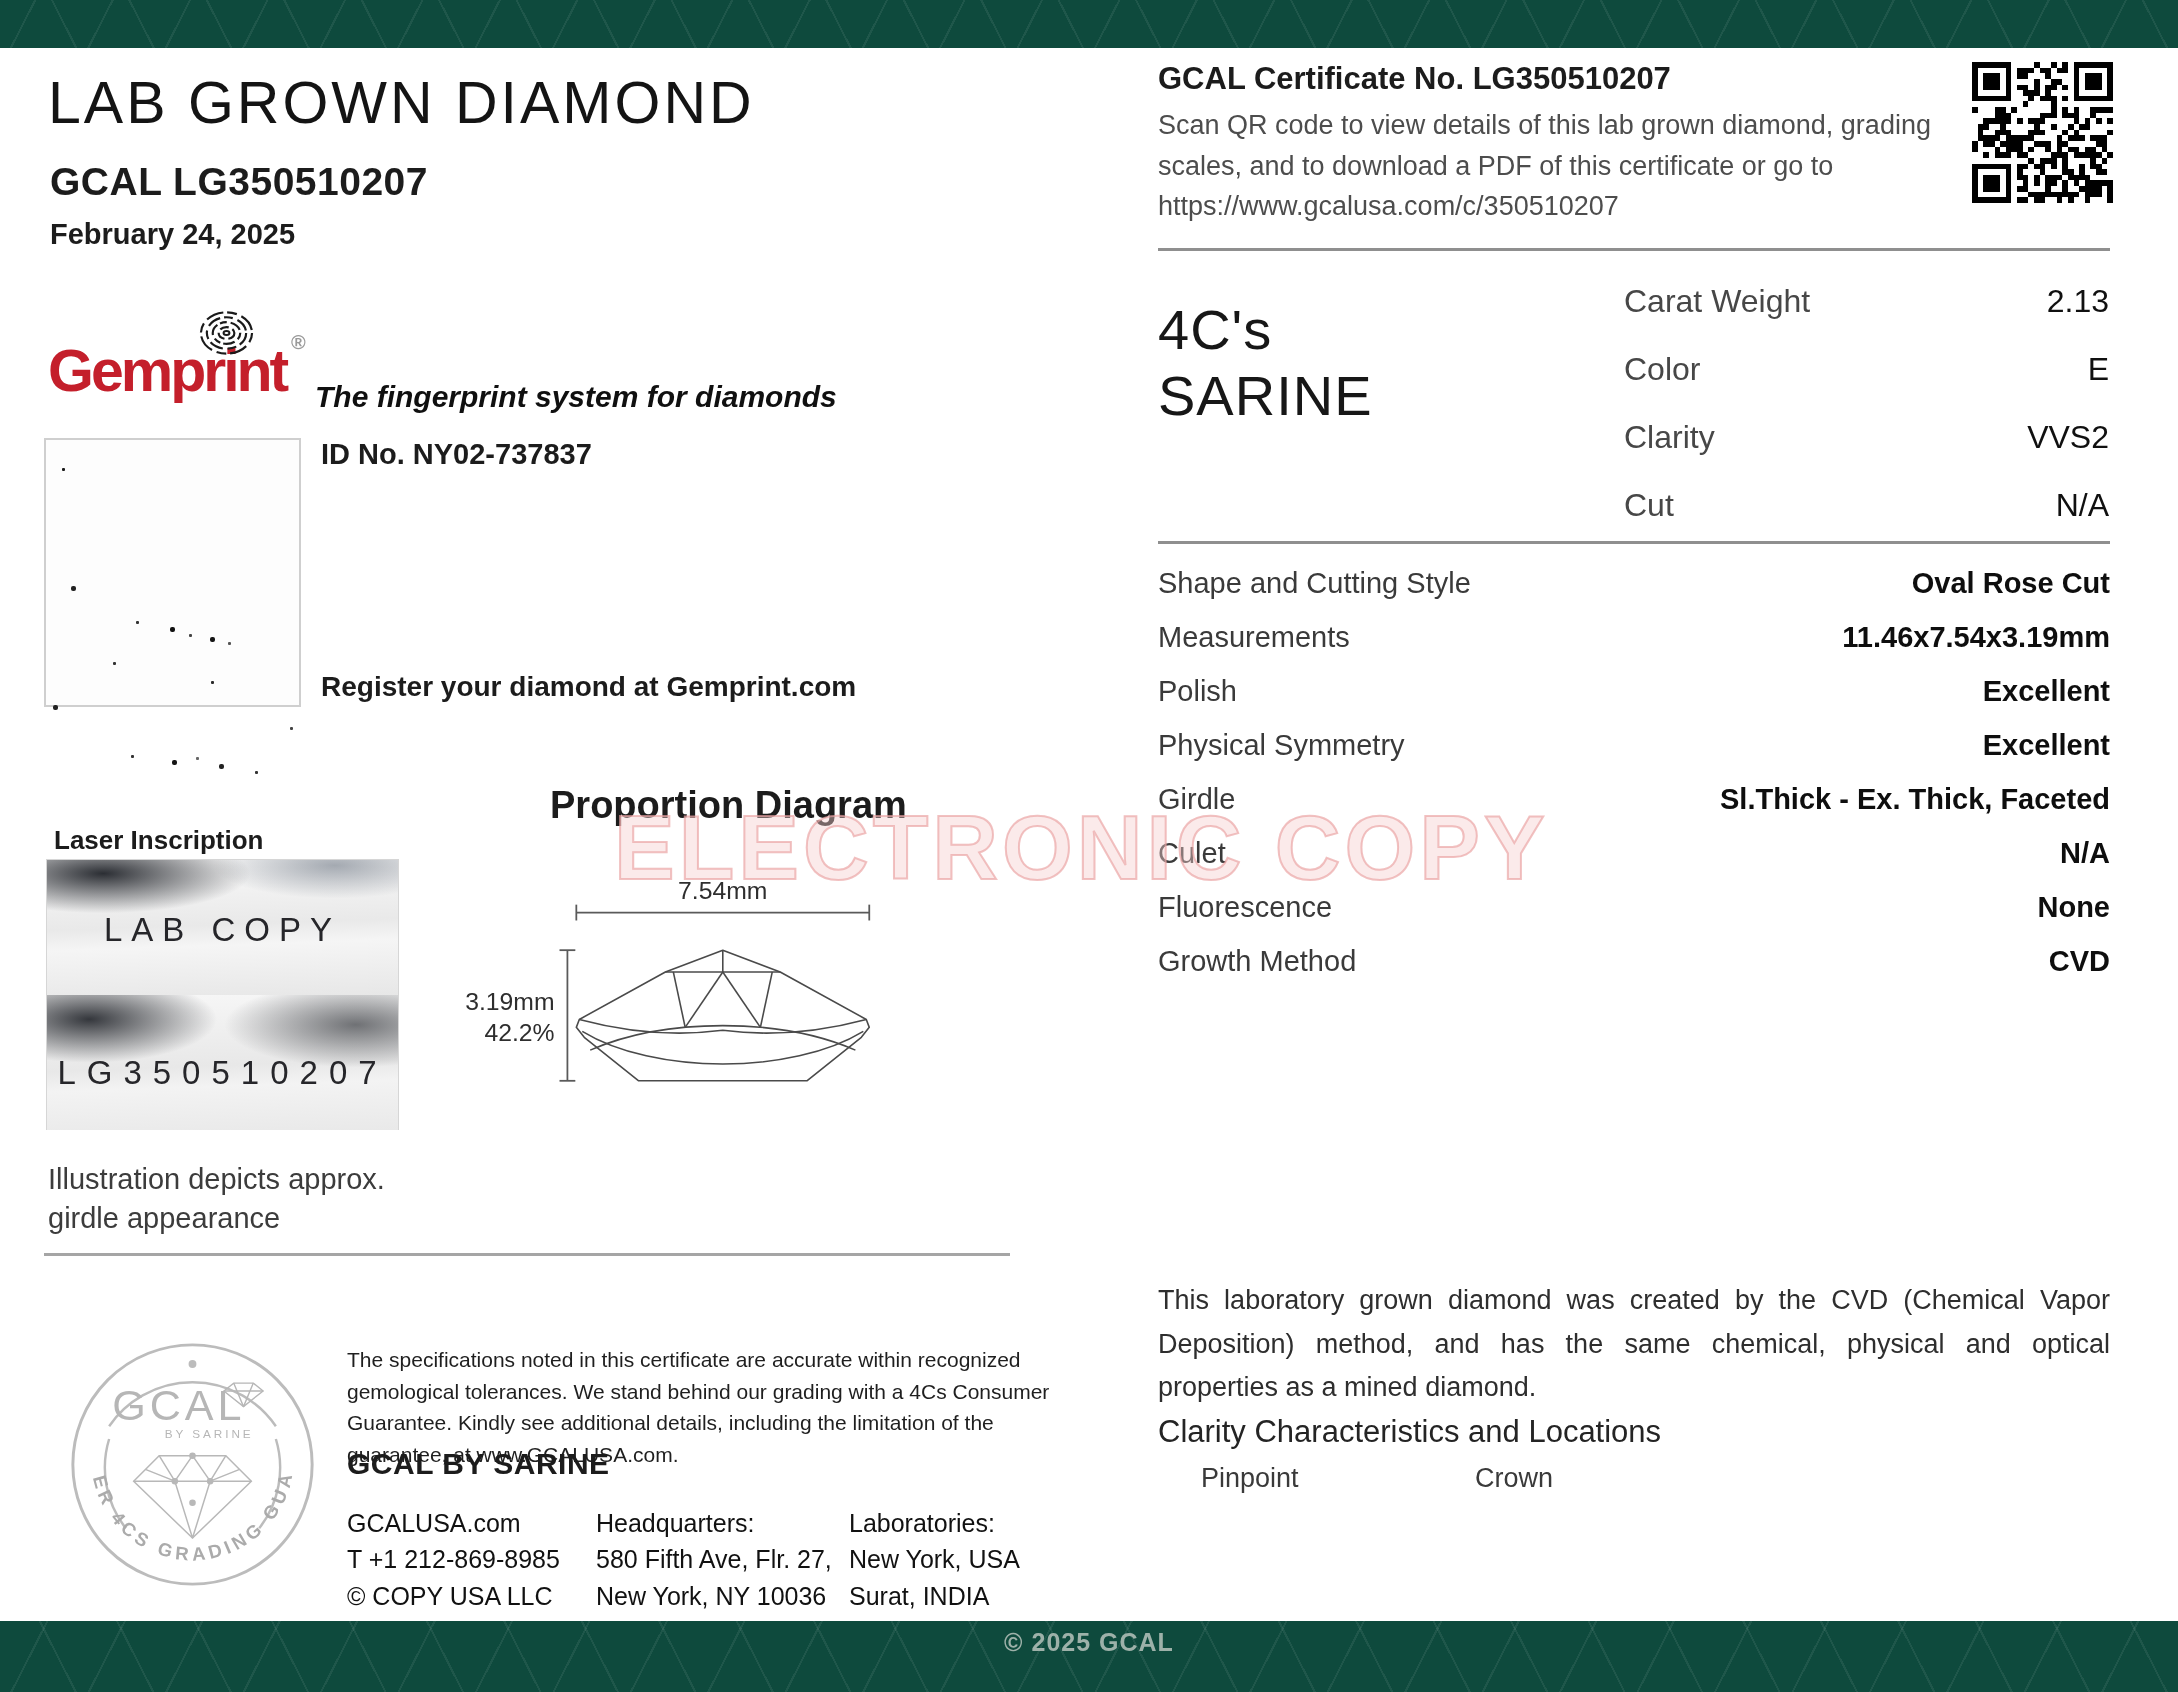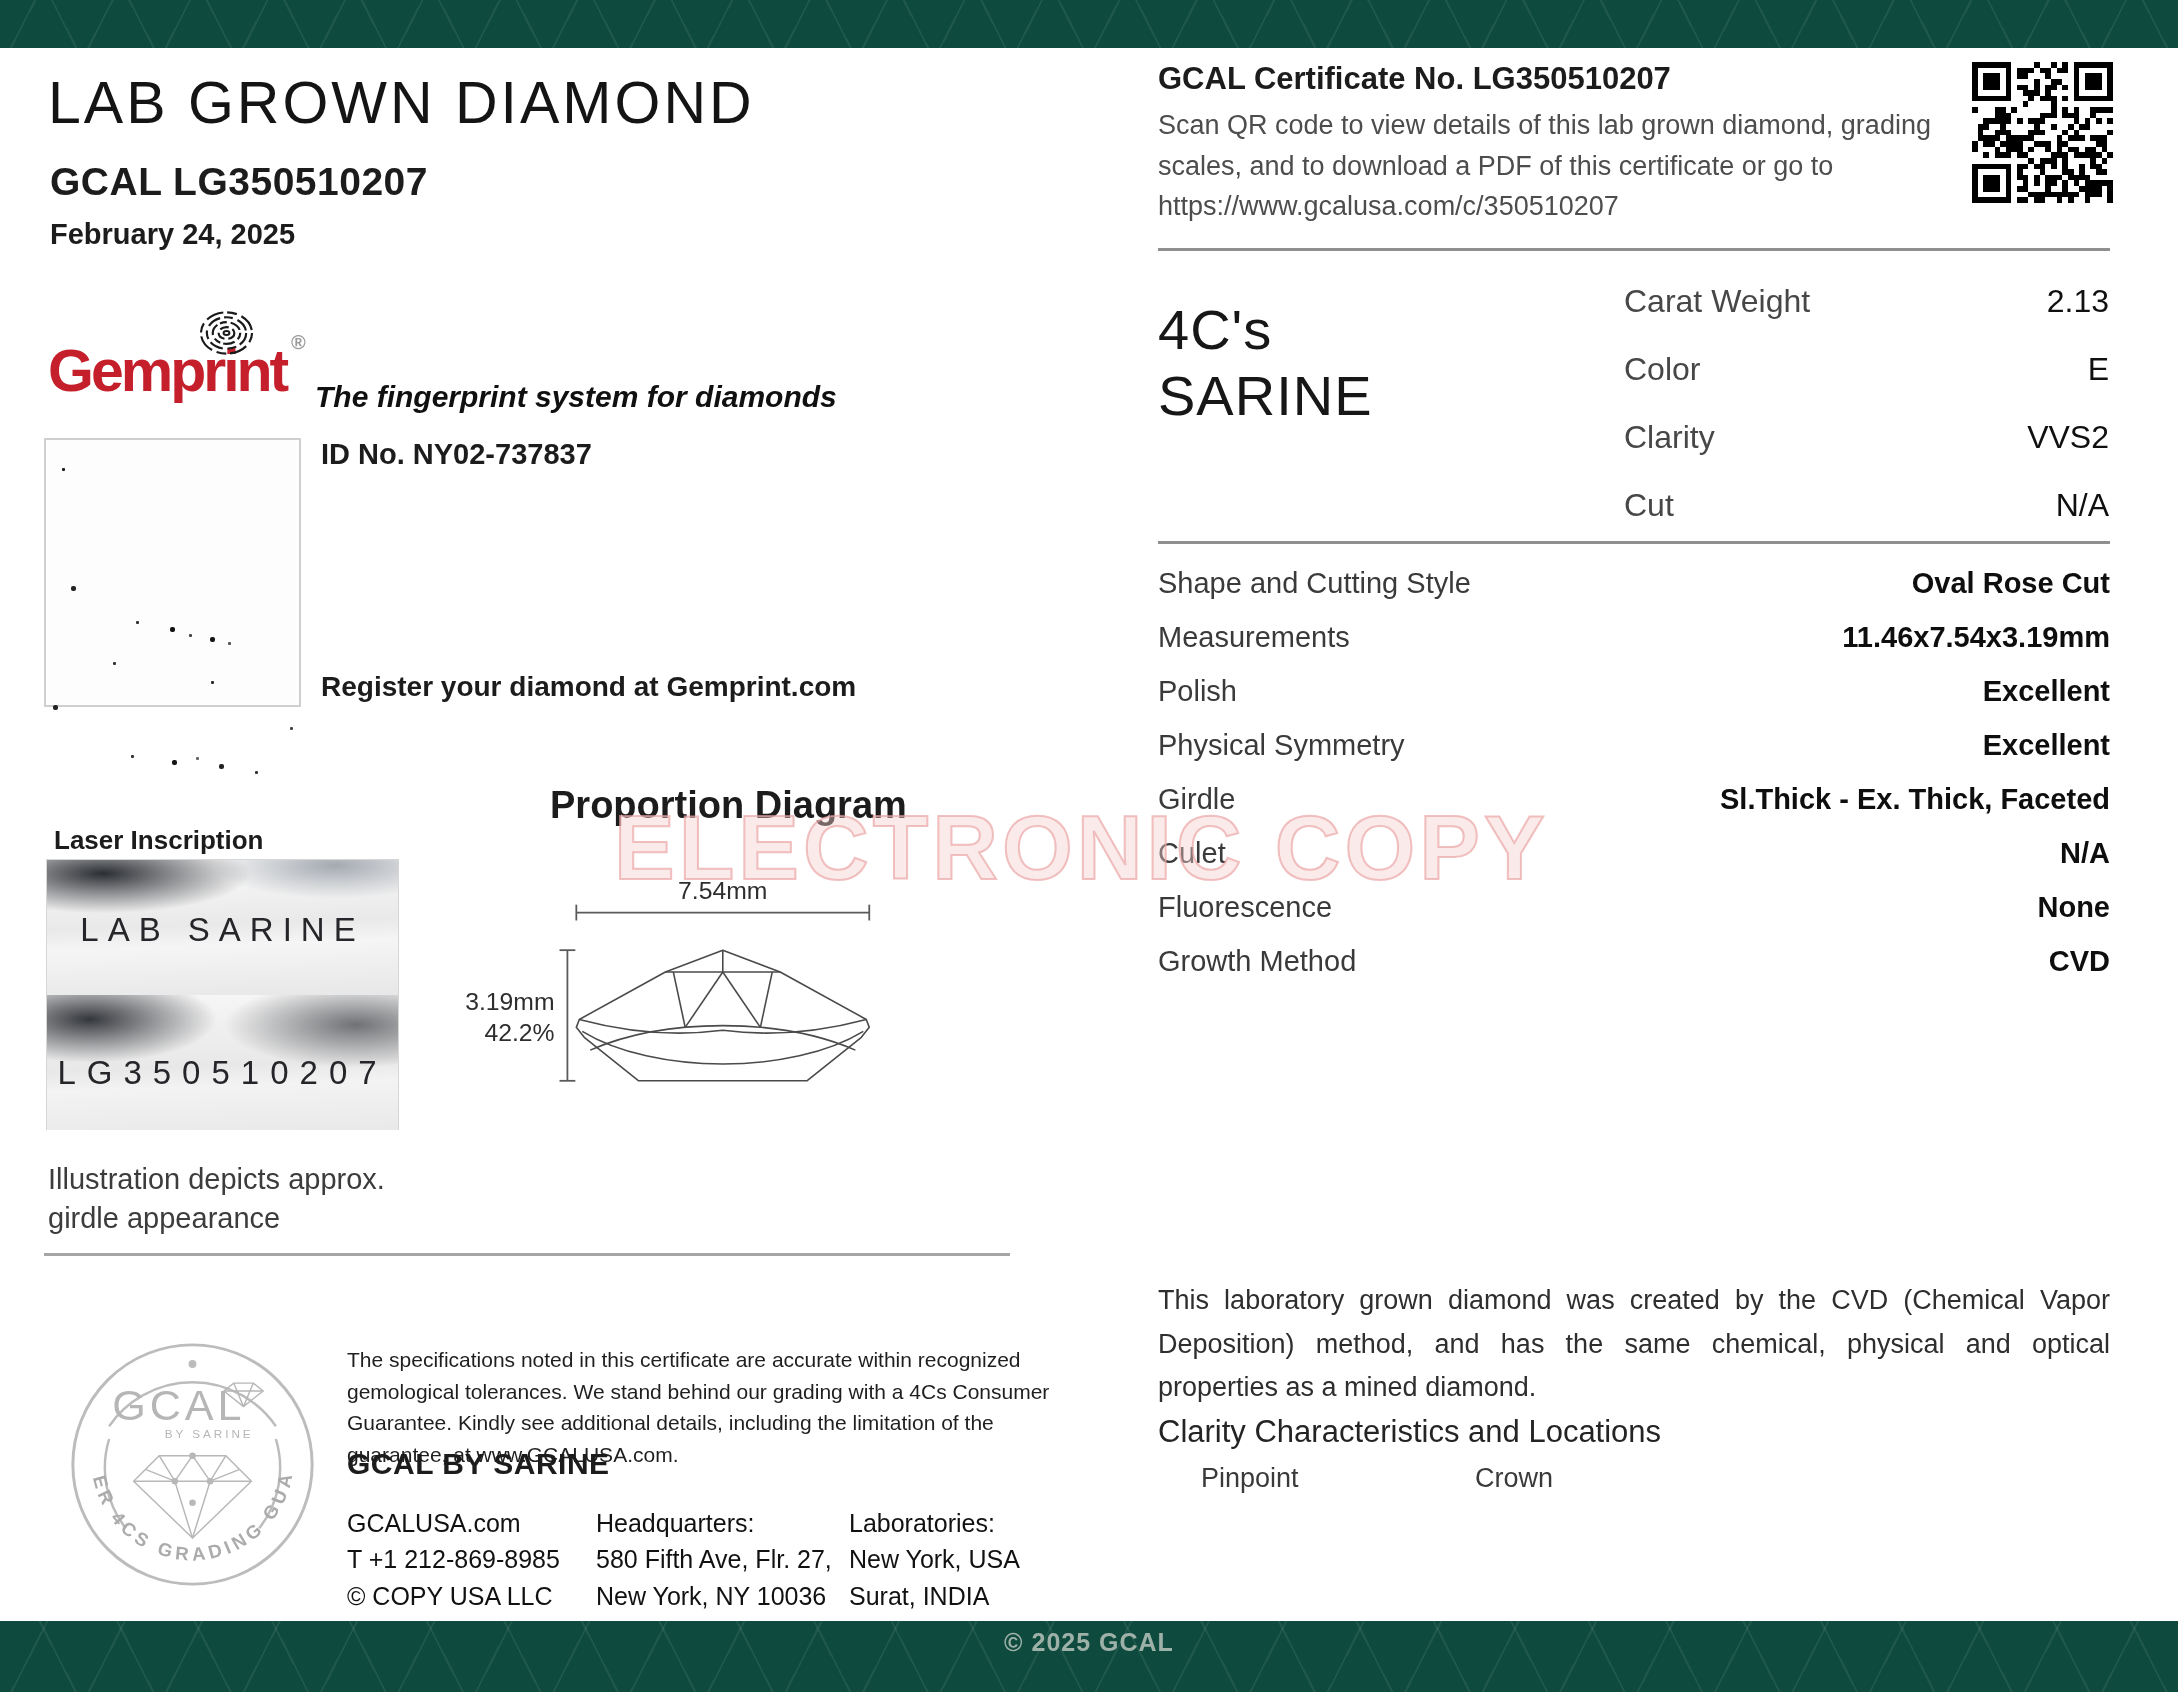--- a/index.html
+++ b/index.html
@@ -122,21 +122,21 @@
     <div class="abs gp-dots" style="left:16px;top:28px;"></div>
   </div>
   <div class="abs gp-idno">ID No. NY02-737837</div>
   <div class="abs gp-register">Register your diamond at Gemprint.com</div>
 
   <div class="abs h-laser">Laser Inscription</div>
   <div class="abs h-prop">Proportion Diagram</div>
 
   <div class="abs laser-stack">
     <div class="laser-panel">
-      <div class="laser-text">LAB SARINE</div>
+      <div class="laser-text">LAB COPY</div>
     </div>
     <div class="laser-panel second">
       <div class="laser-text">LG350510207</div>
     </div>
   </div>
   <div class="abs laser-caption">
     <div>Illustration depicts approx.</div>
     <div>girdle appearance</div>
   </div>
 

